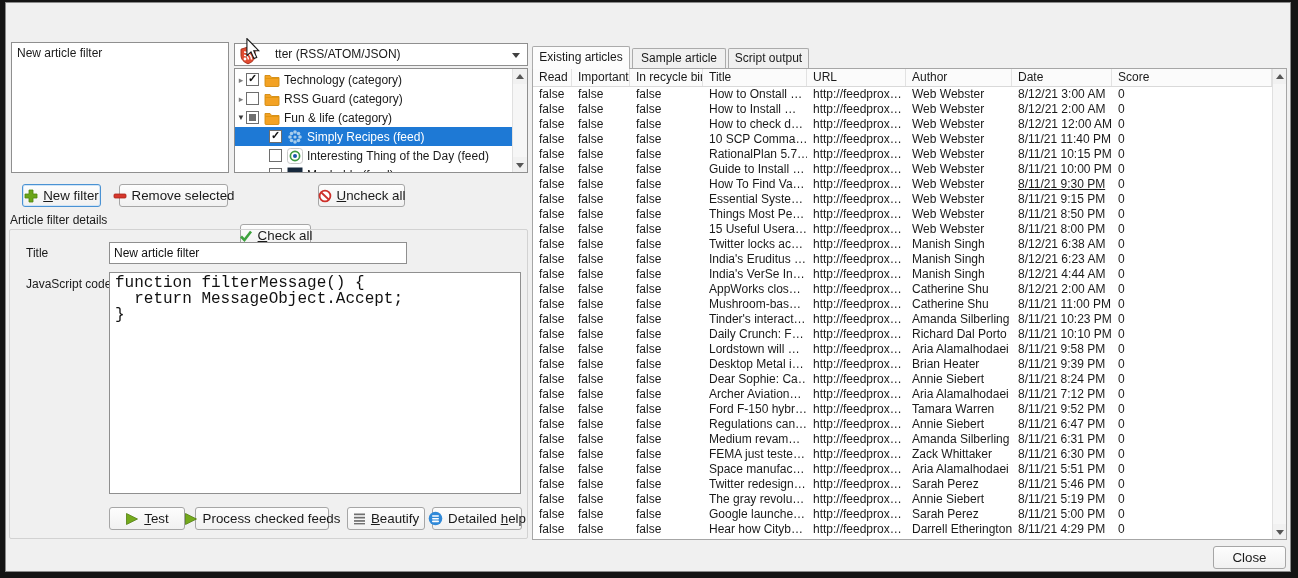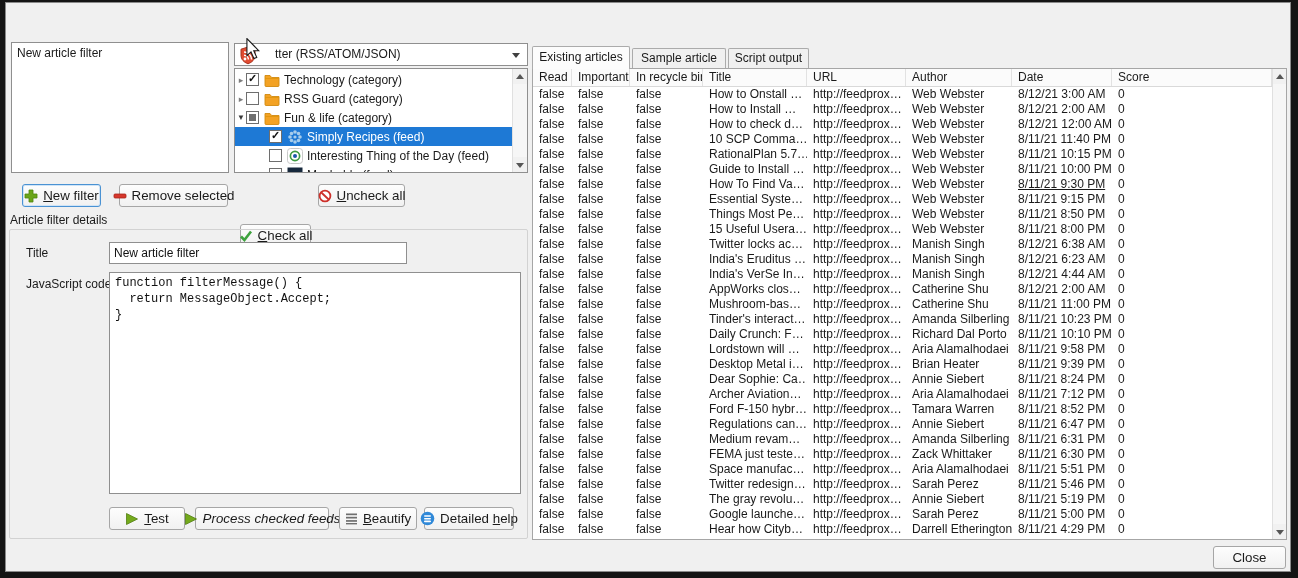--- a/index.html
+++ b/index.html
@@ -61,21 +61,21 @@
   #details-caption { position:absolute; left:4px; top:210px; color:#1a1a1a; }
   #details-group { position:absolute; left:3px; top:226px; width:519px; height:310px;
     border:1px solid #d2d2d2; border-radius:2px; }
   #title-label { position:absolute; left:16px; top:16px; }
   #title-input { position:absolute; left:99px; top:12px; width:298px; height:22px;
     border:1px solid #8f8f8f; background:#fff; padding:0 4px;
     font-family:"Liberation Sans", sans-serif; font-size:12px; color:#111; }
   #code-label { position:absolute; left:16px; top:47px; }
   #code-area { position:absolute; left:99px; top:42px; width:412px; height:222px;
     border:1px solid #8f8f8f; background:#fff; resize:none; padding:2px 5px;
-    font-family:"Liberation Mono","DejaVu Sans Mono", monospace; font-size:12px; line-height:16px; color:#111; }
+    font-family:"Liberation Mono","DejaVu Sans Mono", monospace; font-size:16px; line-height:16px; color:#111; }
   #code-actions { position:absolute; left:99px; top:277px; display:flex; }
   
   .tab { position:absolute; border:1px solid #ababab; border-bottom:none;
     border-radius:2px 2px 0 0; text-align:center; }
   .tab.active { background:#fcfcfc; height:23px; top:43px; z-index:3; line-height:21px; }
   .tab.inactive { background:#f0f0f0; height:20px; top:45px; line-height:19px; }
   #table-frame { position:absolute; left:526px; top:65px; width:755px; height:472px;
     background:#fff; border:1px solid #a6a6a6; }
   #table-header { position:absolute; left:0; top:0; right:14px; height:18px;
     background:#fbfbfb; border-bottom:1px solid #d9d9d9; display:flex; }
@@ -250,21 +250,21 @@
 }</textarea>
     <div id="code-actions">
         <button class="btn" style="width: 76px; margin-right: 10px;">
           <span class="bicn">
             <svg width="14" height="14" viewBox="0 0 14 14">
               <polygon points="1.5,1.5 12.5,7 1.5,12.5" fill="#74aa1c" stroke="#527d12" stroke-width="0.8"></polygon>
             </svg>
           </span>
           <span><u>T</u>est</span>
         </button>
-        <button class="btn" style="width: 134px; margin-right: 10px; font-style: italic;">
+        <button class="btn" style="width: 134px; margin-right: 18px;">
           <span class="bicn">
             <svg width="14" height="14" viewBox="0 0 14 14">
               <polygon points="1.5,1.5 12.5,7 1.5,12.5" fill="#74aa1c" stroke="#527d12" stroke-width="0.8"></polygon>
             </svg>
           </span>
           <span>Process checked feeds</span>
         </button>
         <button class="btn" style="width: 78px; margin-right: 7px;">
           <span class="bicn">
             <svg width="13" height="13" viewBox="0 0 13 13">
@@ -518,21 +518,21 @@
           <div class="cell" style="width: 100px;">8/11/21 7:12 PM</div>
           <div class="cell" style="width: 160px;">0</div>
         </div>
         <div class="rrow">
           <div class="cell" style="width: 39px;">false</div>
           <div class="cell" style="width: 58px;">false</div>
           <div class="cell" style="width: 73px;">false</div>
           <div class="cell" style="width: 104px;">Ford F-150 hybr…</div>
           <div class="cell" style="width: 99px;">http://feedprox…</div>
           <div class="cell" style="width: 106px;">Tamara Warren</div>
-          <div class="cell" style="width: 100px;">8/11/21 8:52 PM</div>
+          <div class="cell" style="width: 100px;">8/11/21 9:52 PM</div>
           <div class="cell" style="width: 160px;">0</div>
         </div>
         <div class="rrow">
           <div class="cell" style="width: 39px;">false</div>
           <div class="cell" style="width: 58px;">false</div>
           <div class="cell" style="width: 73px;">false</div>
           <div class="cell" style="width: 104px;">Regulations can…</div>
           <div class="cell" style="width: 99px;">http://feedprox…</div>
           <div class="cell" style="width: 106px;">Annie Siebert</div>
           <div class="cell" style="width: 100px;">8/11/21 6:47 PM</div>

